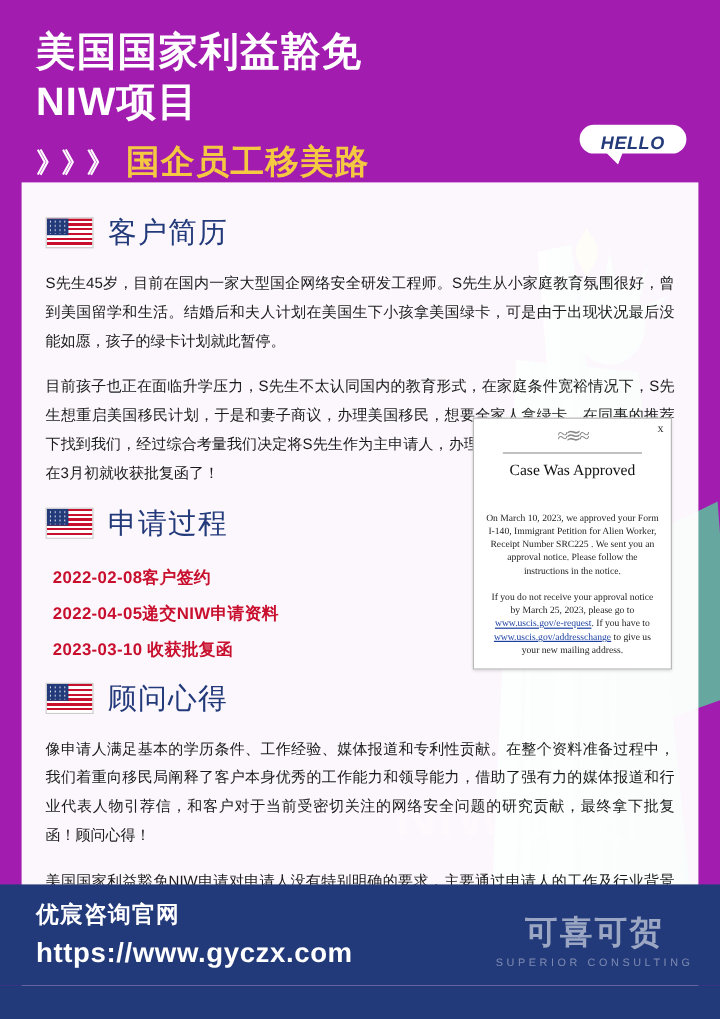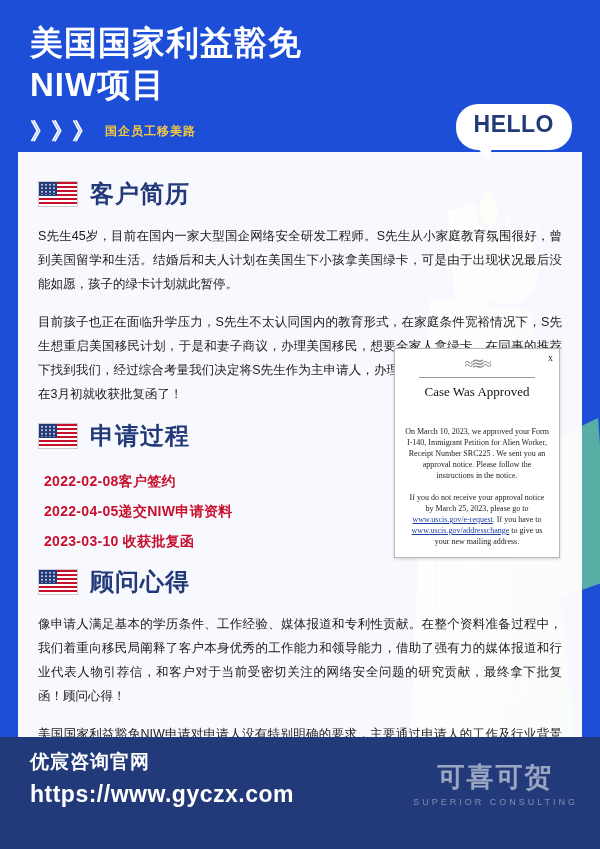--- a/index.html
+++ b/index.html
@@ -10,21 +10,21 @@
     width: 600px;
     height: 849px;
     font-family: "Liberation Sans", sans-serif;
     background: #233a7a;
     overflow: hidden;
   }
   .poster {
     position: relative;
     width: 600px;
     height: 821px;
-    background: #1d4ed8;
+    background: #a21caf;
     overflow: hidden;
   }
   
   .bg-statue {
     position: absolute;
     right: -10px;
     top: 150px;
     width: 330px;
     height: 660px;
     pointer-events: none;
@@ -66,35 +66,36 @@
   .chev {
     color: #ffffff;
     font-size: 23px;
     font-weight: bold;
     letter-spacing: -2px;
     margin-right: 12px;
     font-family: "DejaVu Sans", sans-serif;
   }
   .sub-text {
     color: #f5c842;
-    font-size: 12px;
+    font-size: 28px;
     font-weight: bold;
     letter-spacing: 1px;
   }
   .hello-bubble {
     position: absolute;
     right: 28px;
     top: 104px;
     background: #ffffff;
     color: #233a7a;
-    font-size: 23px;
-    font-weight: bold;
-    padding: 7px 18px 12px 18px;
+    font-size: 15px;
+    font-weight: bold;
+    padding: 7px 18px 0 18px;
     border-radius: 22px;
     letter-spacing: 0.5px;
+    font-style: italic;
   }
   .hello-bubble:after {
     content: "";
     position: absolute;
     left: 22px;
     bottom: -9px;
     width: 0;
     height: 0;
     border-left: 10px solid transparent;
     border-right: 4px solid transparent;
@@ -143,21 +144,21 @@
   .flag .canton:after {
     content: "";
     position: absolute;
     inset: 1px;
     background-image:
       radial-gradient(circle, #fff 0.6px, transparent 0.8px);
     background-size: 4px 3.5px;
   }
   .section-title {
     font-size: 24px;
-    font-weight: bold;
+    font-weight: normal;
     color: #233a7a;
     letter-spacing: 1px;
   }
   .para {
     font-size: 12.5px;
     line-height: 24px;
     color: #1a1a1a;
     margin: 4px 0 14px 0;
     text-align: justify;
   }

